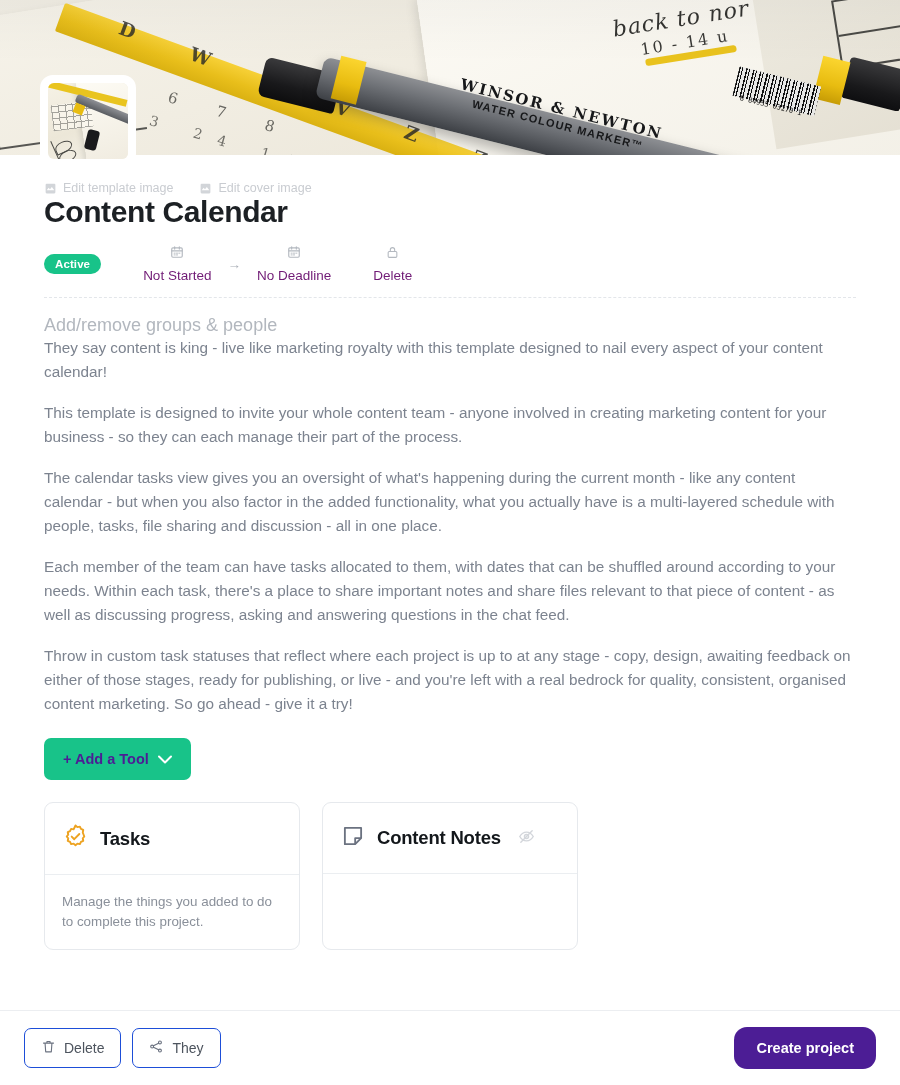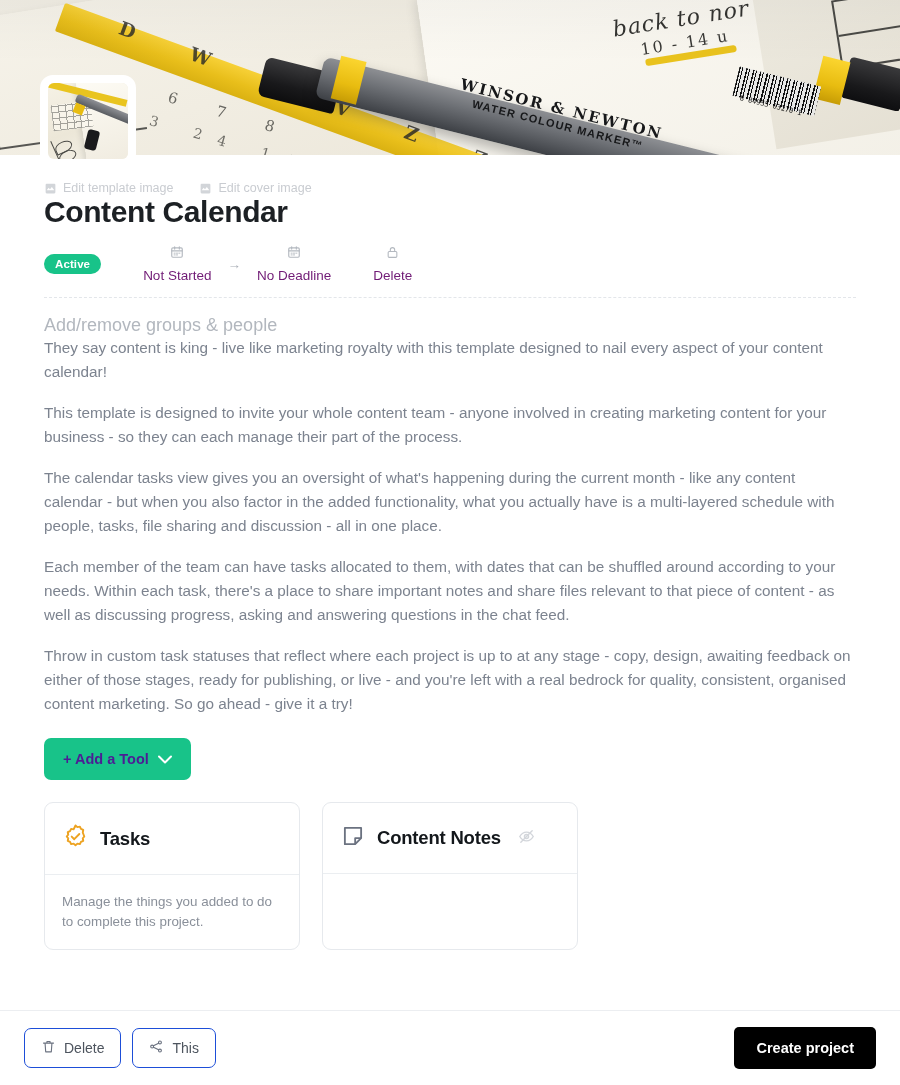--- a/index.html
+++ b/index.html
@@ -338,22 +338,22 @@
     display: inline-flex; align-items: center; gap: 8px;
     background: #fff; border: 1px solid #1d4ed8;
     border-radius: 7px; padding: 10px 16px;
     color: #4d545e; font-size: 14px;
     font-family: "Liberation Sans", sans-serif;
     cursor: pointer;
   }
   .ghost-btn + .ghost-btn { margin-left: 11px; }
   .spacer { flex: 1; }
   .primary-btn {
-    background: #000000; color: #fff; border: none;
-    border-radius: 5px; padding: 13px 22px;
+    background: #4c1d95; color: #fff; border: none;
+    border-radius: 13px; padding: 13px 22px;
     font-size: 14.5px; font-weight: 600;
     font-family: "Liberation Sans", sans-serif;
     cursor: pointer;
   }
 </style>
 </head>
 <body>
 
 <div class="modal">
 
@@ -535,21 +535,21 @@
 
     <button class="ghost-btn">
       <span>
         <svg width="15" height="15" viewBox="0 0 24 24" fill="none" stroke="#6b7280" stroke-width="1.8" stroke-linecap="round">
           <circle cx="17.5" cy="5.5" r="2.3"></circle>
           <circle cx="17.5" cy="18.5" r="2.3"></circle>
           <circle cx="5" cy="12" r="2.3"></circle>
           <path d="M7.1 10.9l8.3-4.2M7.1 13.1l8.3 4.2"></path>
         </svg>
       </span>
-      <span>This</span>
+      <span>They</span>
     </button>
 
     <div class="spacer"></div>
 
     <button class="primary-btn">Create project</button>
   </div>
 
 </div>
 
 </body></html>

